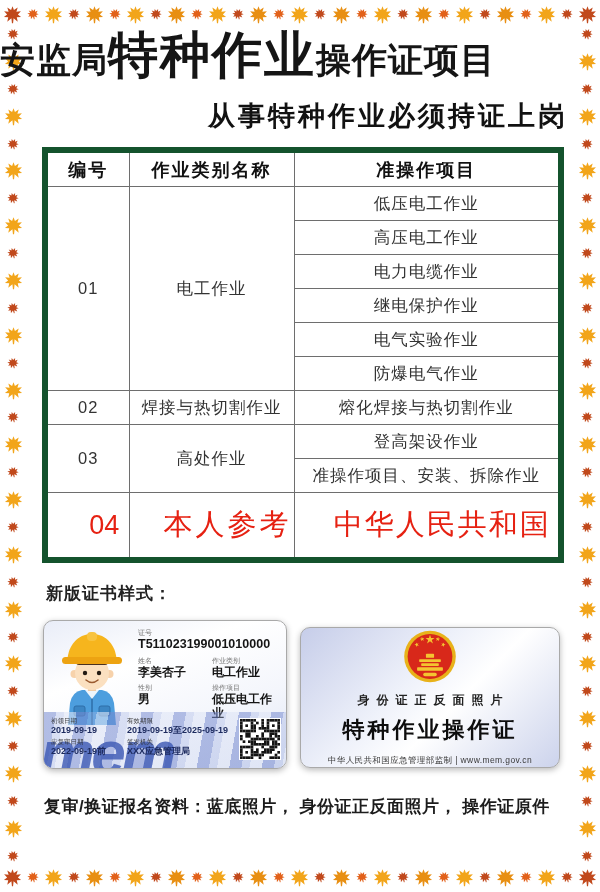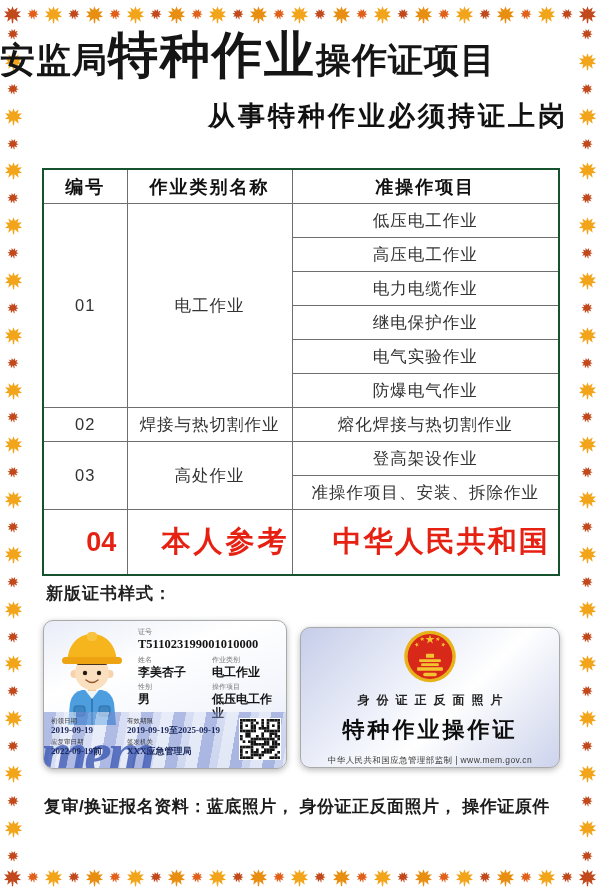--- a/index.html
+++ b/index.html
@@ -21,36 +21,36 @@
 
   
   .title{position:absolute;left:0;right:0;top:30px;text-align:left;font-weight:900;color:var(--ink);
          line-height:1;white-space:nowrap;}
   .title .t1,.title .t3{font-size:35px;letter-spacing:1px;}
   .title .t2{font-size:50px;letter-spacing:2px;}
   .subtitle{position:absolute;right:32px;top:98px;font-size:27px;font-weight:700;letter-spacing:3px;color:#111;
             font-family:"Liberation Serif","DejaVu Serif",serif;}
 
   
-  .cert-table{position:absolute;left:42px;top:168px;width:516px;border-collapse:collapse;table-layout:fixed;
-              border:2px solid #14532d;}
+  .cert-table{position:absolute;left:42px;top:147px;width:516px;border-collapse:collapse;table-layout:fixed;
+              border:6px solid #14532d;}
   .cert-table th,.cert-table td{border:1px solid var(--border);text-align:center;vertical-align:middle;padding:0;}
   .cert-table th{height:33px;font-size:18px;font-weight:700;color:#111;letter-spacing:2px;}
   .cert-table td{font-size:16.5px;color:#333;letter-spacing:1px;}
   .cert-table td.item{height:33px;}
-  .cert-table tr.hl td{color:var(--red);font-weight:700;padding-left:32px;}
+  .cert-table tr.hl td{color:var(--red);font-weight:400;padding-left:32px;}
   .cert-table tr.hl td.no{font-size:27px;letter-spacing:0;}
   .cert-table tr.hl td.cat{font-size:29px;letter-spacing:3px;}
   .cert-table tr.hl td.item{font-size:29px;height:64px;letter-spacing:2px;}
 
   
   .sample-label{position:absolute;left:46px;top:582px;font-size:17px;font-weight:700;color:#222;letter-spacing:1px;}
   .card{position:absolute;border-radius:10px;border:1px solid #a9a9a9;box-shadow:0 2px 6px rgba(0,0,0,.28);overflow:hidden;}
   .card.front{left:43px;top:620px;width:242px;height:147px;
-      background:linear-gradient(160deg,#e9edf8,#ffffff 32%,#f4f6fc 65%,#dfe5f3);font-family:Liberation Serif, serif;}
+      background:linear-gradient(160deg,#e9edf8,#ffffff 32%,#f4f6fc 65%,#dfe5f3);}
   .card.back{left:300px;top:627px;width:258px;height:139px;display:flex;flex-direction:column;align-items:center;justify-content:center;
       background:linear-gradient(135deg,#c6cde9,#eef1fa 40%,#ffffff 58%,#ccd3ec);}
 
   .avatar{position:absolute;left:8px;top:8px;width:80px;height:96px;}
   .f-top{position:absolute;left:94px;top:7px;right:6px;}
   .f-label{font-size:7px;color:#7a7a7a;line-height:1.3;}
   .f-val{font-size:12px;font-weight:700;color:var(--ink);line-height:1.2;}
   .cert-no{font-size:12.5px;}
   .f-grid{display:grid;grid-template-columns:70px 1fr;column-gap:4px;row-gap:3px;margin-top:4px;}
 

